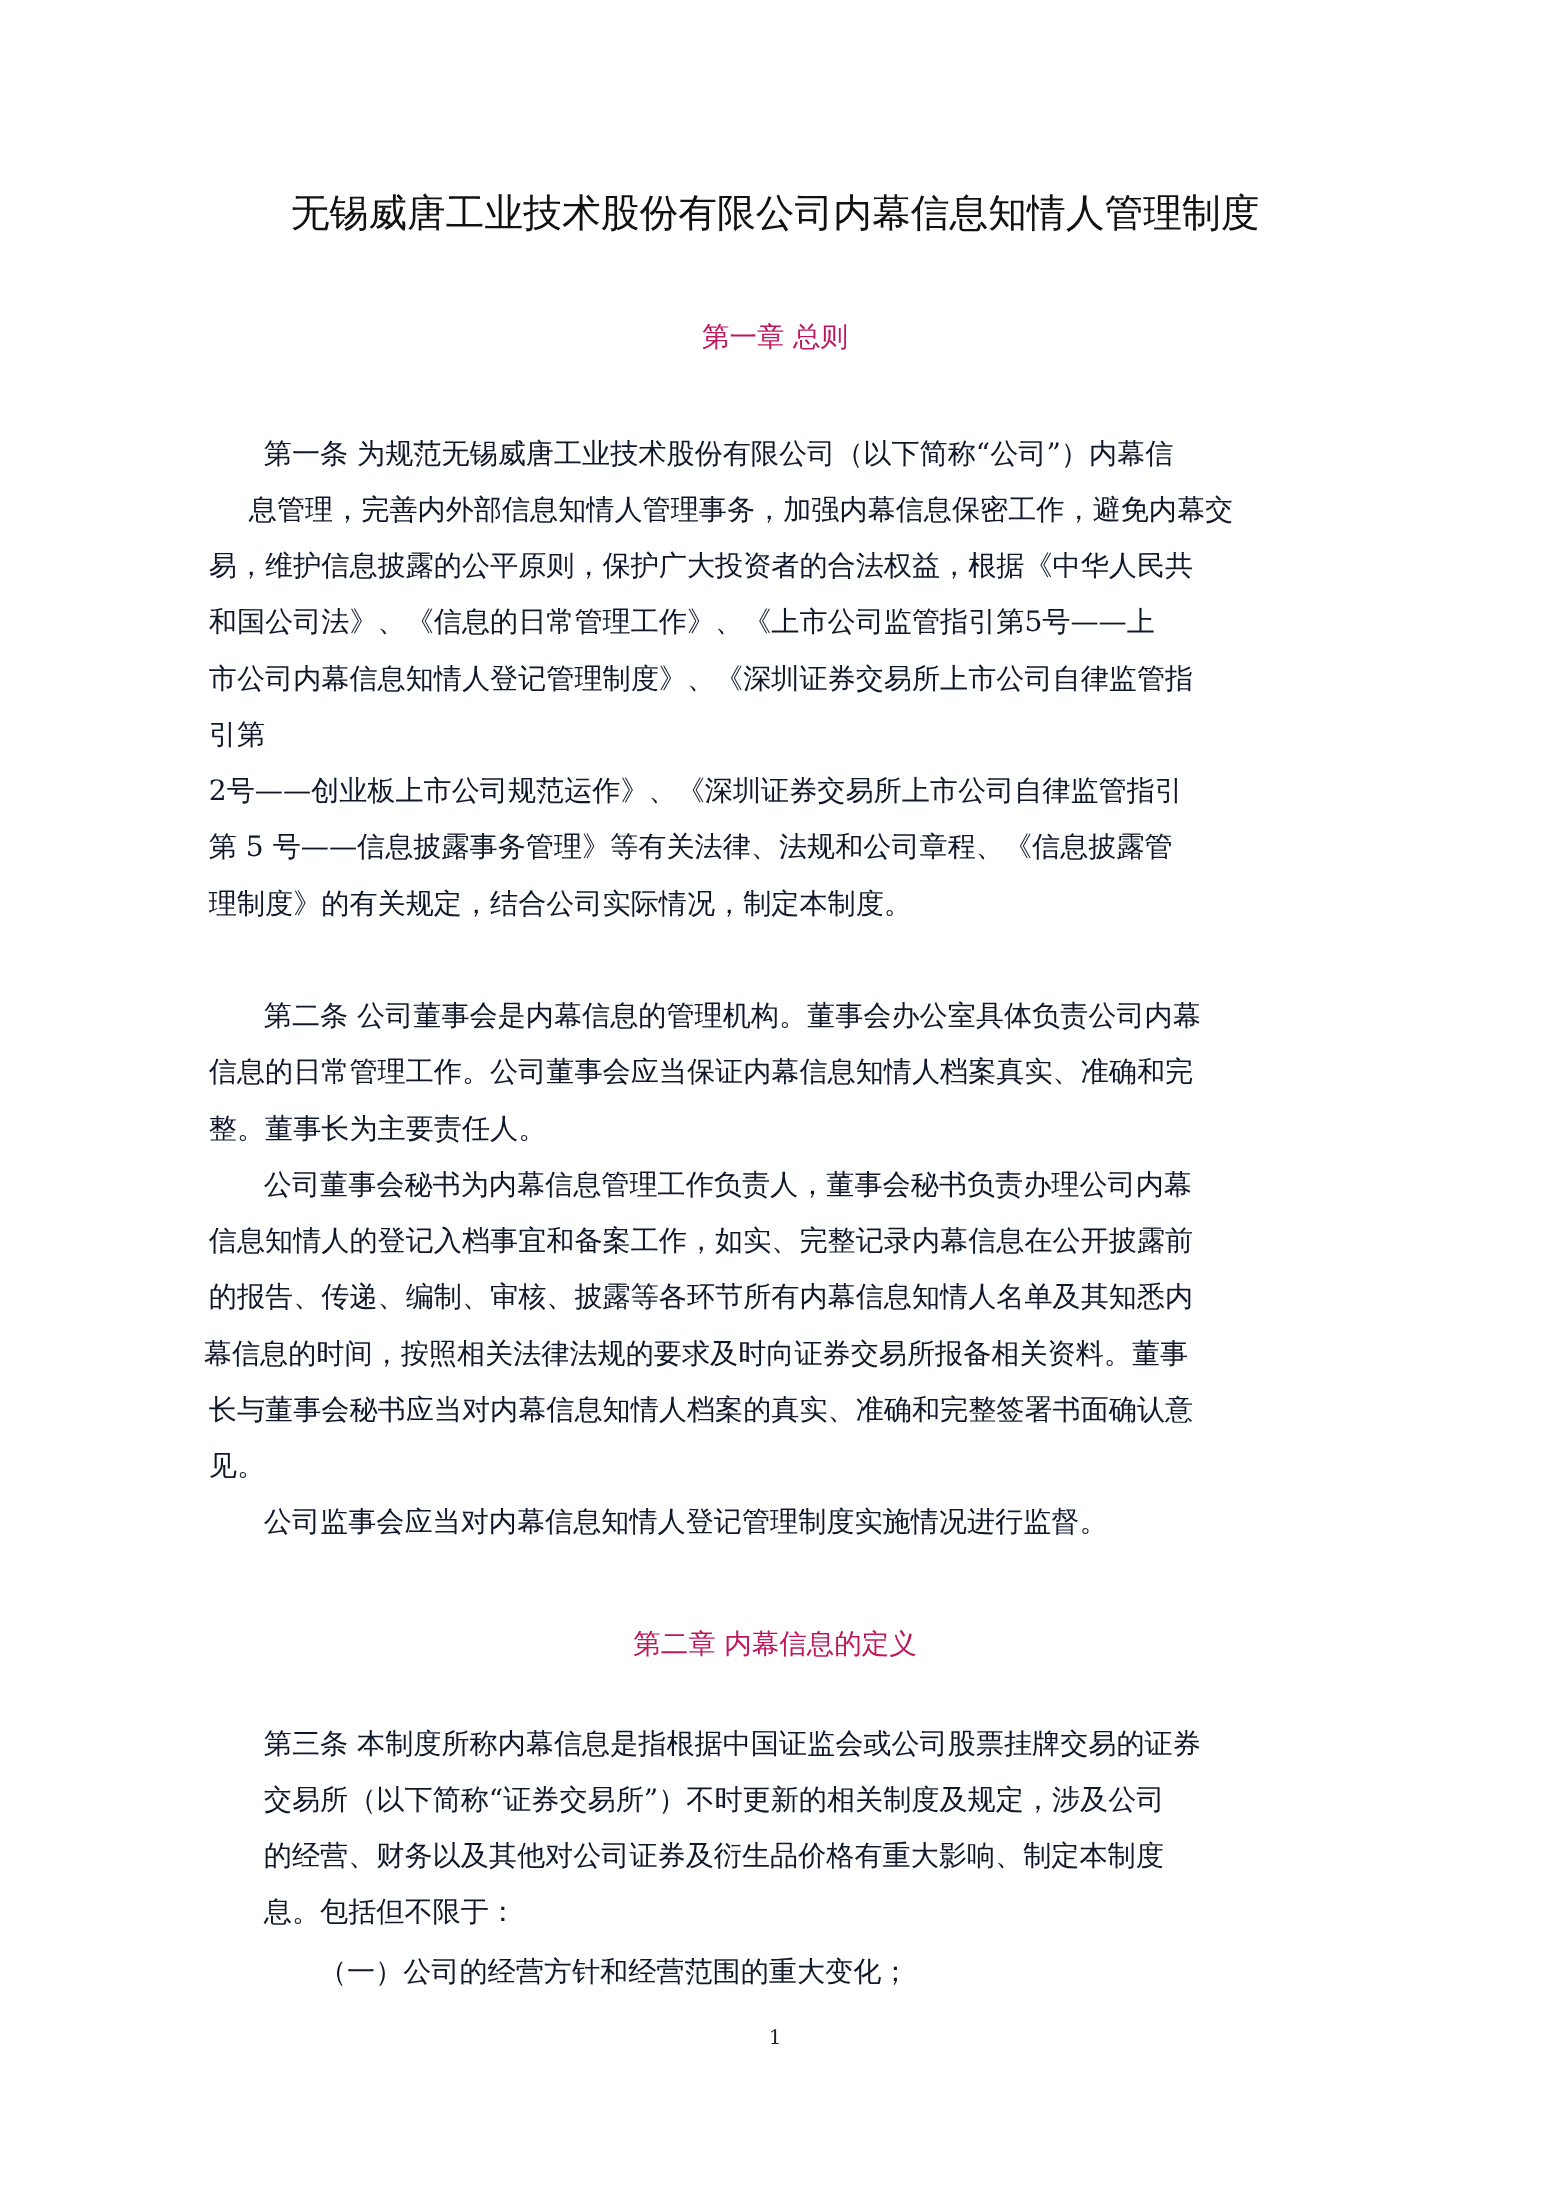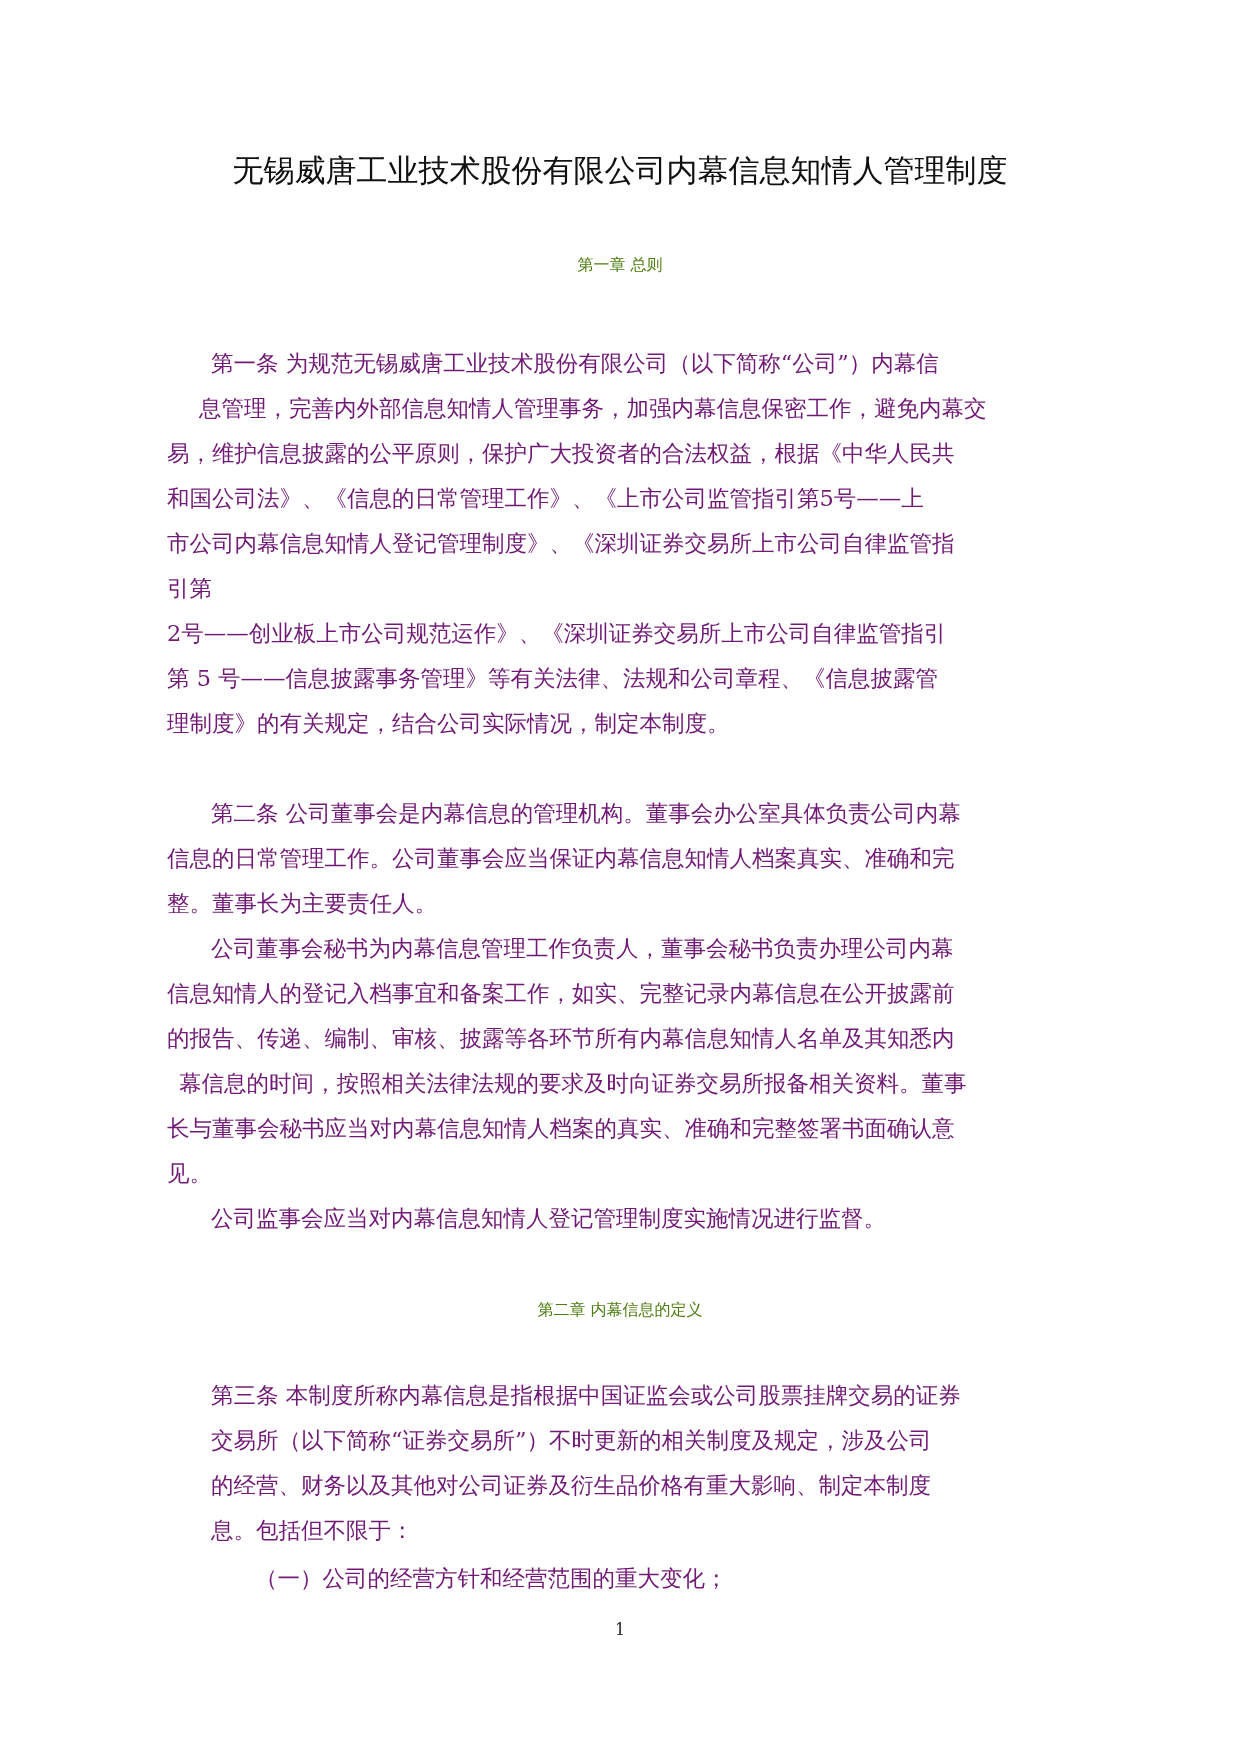--- a/index.html
+++ b/index.html
@@ -3,22 +3,22 @@
   <meta charset="utf-8">
   <style>
     html, body { margin: 0; padding: 0; background: #ffffff; }
     body { width: 1240px; height: 1754px; position: relative; overflow: hidden;
            font-family: "DejaVu Serif", "Liberation Serif", serif; color: #1a1a1a; }
     .page { position: absolute; left: 0; top: 0; width: 1240px; height: 1742px; background: #fff; }
     .title { position: absolute; left: 0; top: 150px; width: 1240px; text-align: center;
              font-family: "DejaVu Sans", "Liberation Sans", sans-serif;
              font-size: 31px; letter-spacing: 0px; color: #111; white-space: nowrap; }
     .chapter { position: absolute; left: 0; width: 1240px; text-align: center;
-               font-size: 16px; color: #4d7c0f; white-space: nowrap; }
-    .line { position: absolute; font-size: 22.5px; white-space: nowrap; color: #701a75;
+               font-size: 22px; color: #be185d; white-space: nowrap; }
+    .line { position: absolute; font-size: 22.5px; white-space: nowrap; color: #0f172a;
             line-height: 30px; }
     .pagenum { position: absolute; left: 0; top: 1620px; width: 1240px; text-align: center;
                font-size: 16px; color: #222; }
   </style>
 </head>
 <body>
 
 <div class="page">
 
   <div class="title">无锡威唐工业技术股份有限公司内幕信息知情人管理制度</div>
@@ -37,21 +37,21 @@
     <div class="line" style="left:167px; top:708px;">理制度》的有关规定，结合公司实际情况，制定本制度。</div>
   </div>
 
   <div>
     <div class="line" style="left:211px; top:798px;">第二条  公司董事会是内幕信息的管理机构。董事会办公室具体负责公司内幕</div>
     <div class="line" style="left:167px; top:843px;">信息的日常管理工作。公司董事会应当保证内幕信息知情人档案真实、准确和完</div>
     <div class="line" style="left:167px; top:888px;">整。董事长为主要责任人。</div>
     <div class="line" style="left:211px; top:933px;">公司董事会秘书为内幕信息管理工作负责人，董事会秘书负责办理公司内幕</div>
     <div class="line" style="left:167px; top:978px;">信息知情人的登记入档事宜和备案工作，如实、完整记录内幕信息在公开披露前</div>
     <div class="line" style="left:167px; top:1023px;">的报告、传递、编制、审核、披露等各环节所有内幕信息知情人名单及其知悉内</div>
-    <div class="line" style="left:179px; top:1068px;">幕信息的时间，按照相关法律法规的要求及时向证券交易所报备相关资料。董事</div>
+    <div class="line" style="left:163px; top:1068px;">幕信息的时间，按照相关法律法规的要求及时向证券交易所报备相关资料。董事</div>
     <div class="line" style="left:167px; top:1113px;">长与董事会秘书应当对内幕信息知情人档案的真实、准确和完整签署书面确认意</div>
     <div class="line" style="left:167px; top:1158px;">见。</div>
     <div class="line" style="left:211px; top:1203px;">公司监事会应当对内幕信息知情人登记管理制度实施情况进行监督。</div>
   </div>
 
   <div class="chapter" style="top:1300px;">第二章  内幕信息的定义</div>
 
   <div>
     <div class="line" style="left:211px; top:1380px;">第三条  本制度所称内幕信息是指根据中国证监会或公司股票挂牌交易的证券</div>
     <div class="line" style="left:211px; top:1425px;">交易所（以下简称“证券交易所”）不时更新的相关制度及规定，涉及公司</div>

